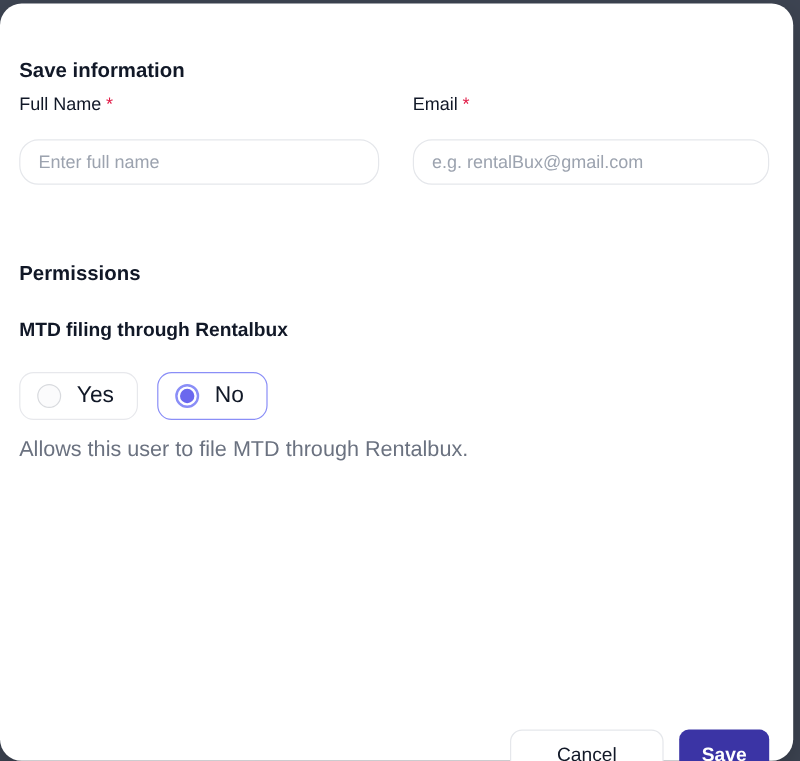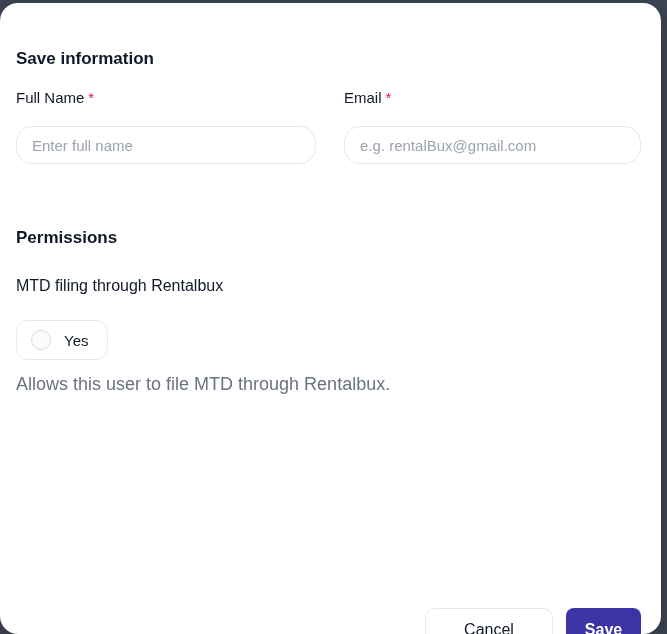--- a/index.html
+++ b/index.html
@@ -43,21 +43,21 @@
     margin: 0;
     font-size: 17px; font-weight: 600; color: #111827;
   }
   .heading-basic { margin-top: 46px; }
   .heading-permissions { margin-top: 33px; }
 
   .fields-row {
     display: grid;
     grid-template-columns: 300px 1fr;
     column-gap: 28px;
-    margin-top: 20px;
+    margin-top: 10px;
   }
   .field { display: flex; flex-direction: column; }
   .field-label {
     font-size: 15px; font-weight: 500; color: #111827;
     margin-bottom: 20px;
   }
   .required-mark { color: #e11d48; margin-left: 4px; }
   .text-input {
     height: 38px; width: 100%;
     border: 1px solid #e5e7eb; border-radius: 16px;
@@ -65,30 +65,30 @@
     font-size: 15px; color: #111827;
     font-family: "Liberation Sans", sans-serif;
     outline: none; background: #fff;
   }
   .text-input::placeholder { color: #9ca3af; }
 
   .field-phone { margin-top: 31px; width: 300px; }
 
   .mtd-label {
     margin-top: 29px;
-    font-size: 16px; font-weight: 400; color: #111827;
+    font-size: 16px; font-weight: 700; color: #111827;
   }
 
   .radio-group { display: flex; gap: 16px; margin-top: 25px; }
   .pill {
     display: flex; align-items: center; gap: 13px;
     height: 40px; padding: 0 19px 0 14px;
     background: #fff;
     border: 1px solid #e7e8ec; border-radius: 12px;
-    font-size: 15px; color: #111827;
+    font-size: 19px; color: #111827;
     font-family: "Liberation Sans", sans-serif;
     cursor: pointer;
   }
   .radio-circle {
     position: relative;
     width: 20px; height: 20px; border-radius: 50%;
     border: 1px solid #d8dade; background: #fbfbfc;
   }
   .pill.selected { border-color: #8a8ef7; }
   .pill.selected .radio-circle { border: 2px solid #8a8ef7; background: #fff; }
@@ -154,20 +154,24 @@
 
     <h2 class="section-heading heading-permissions">Permissions</h2>
 
     <div class="mtd-label">MTD filing through Rentalbux</div>
 
     <div class="radio-group">
       <div class="pill">
         <span class="radio-circle"></span>
         <span>Yes</span>
       </div>
+      <div class="pill selected">
+        <span class="radio-circle"></span>
+        <span>No</span>
+      </div>
     </div>
 
     <div class="help-text">Allows this user to file MTD through Rentalbux.</div>
 
     <div class="modal-footer">
       <button class="btn btn-cancel">Cancel</button>
       <button class="btn btn-save">Save</button>
     </div>
 
   </div>

